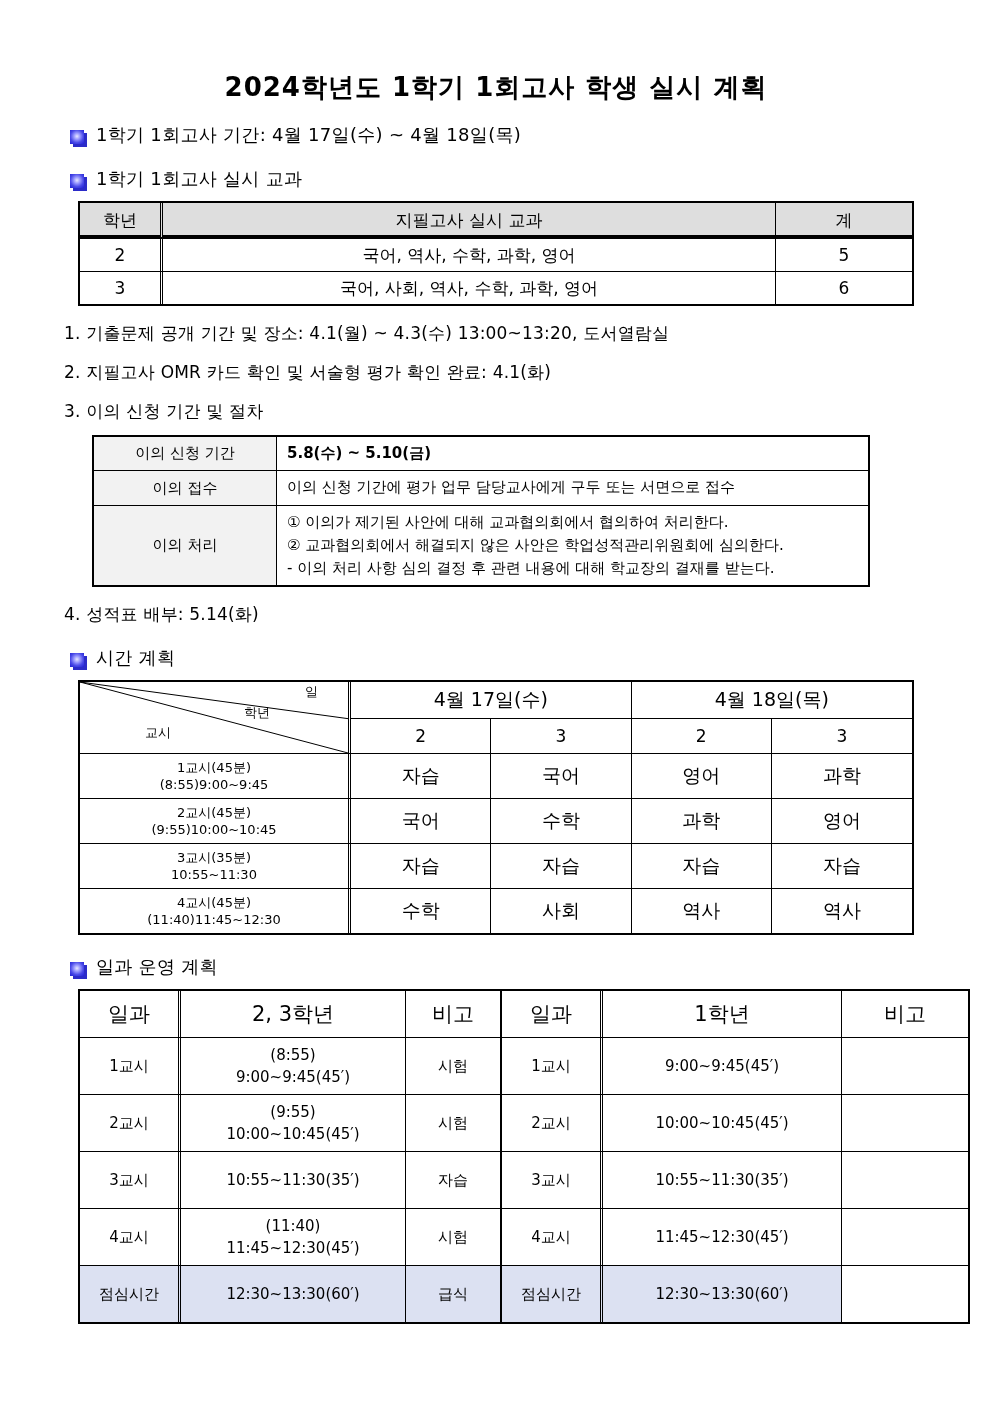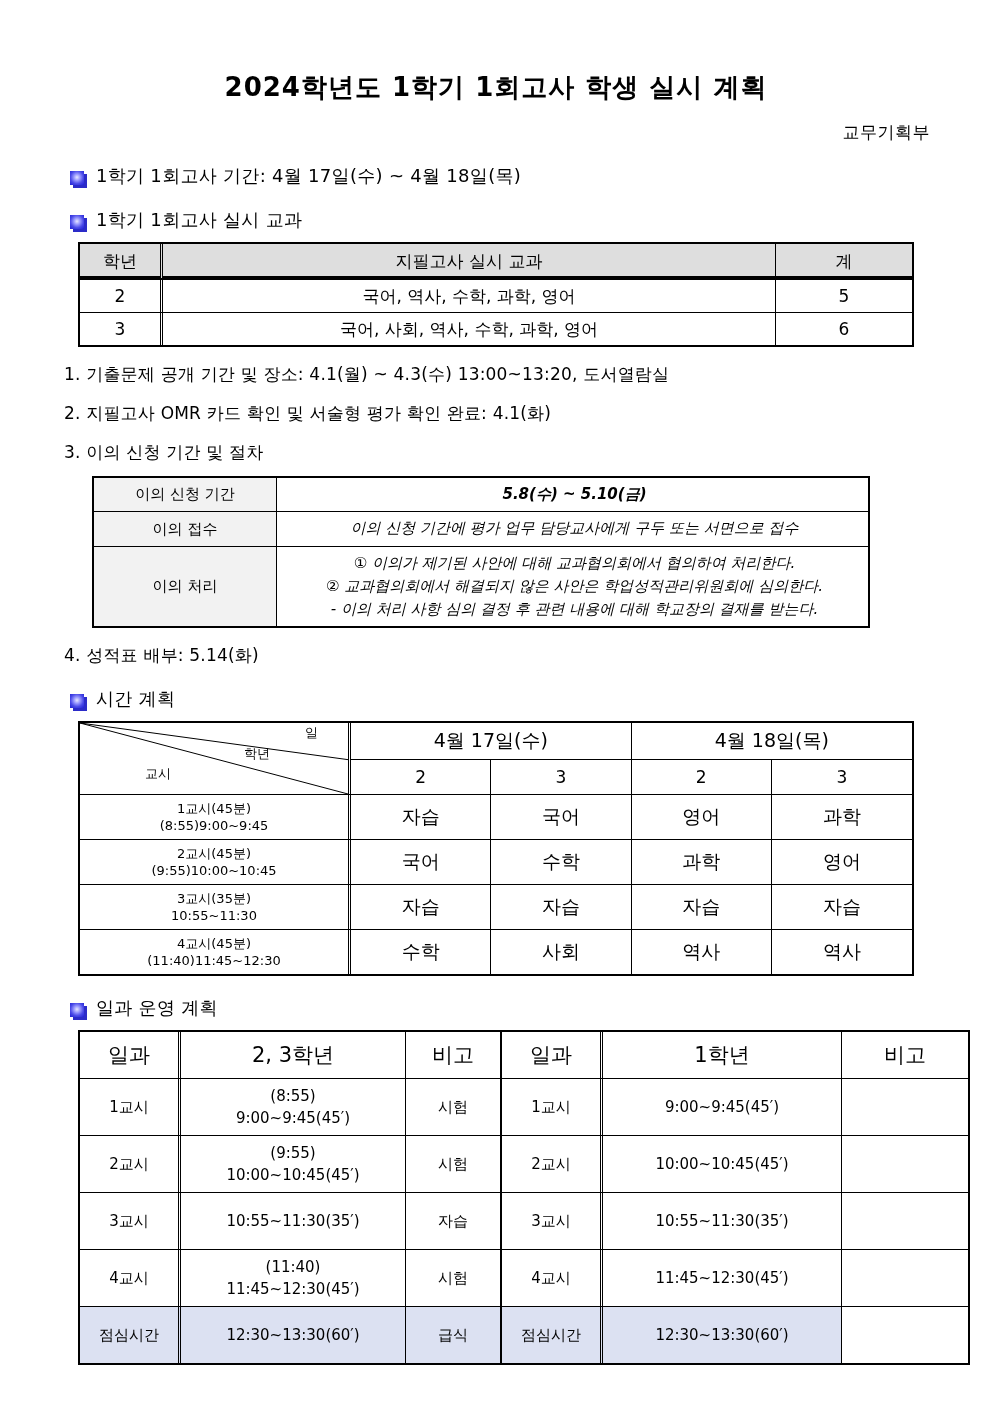--- a/index.html
+++ b/index.html
@@ -132,21 +132,21 @@
     font-size: 15px;
     padding: 5px 6px;
   }
   .tbl-obj tr:last-child td { border-bottom: none; }
   .tbl-obj .c-lab {
     width: 170px;
     background: #f2f2f2;
     border-right: 1px solid #000;
     text-align: center;
   }
-  .tbl-obj .c-val { text-align: center; padding-left: 10px; font-style: italic; }
+  .tbl-obj .c-val { text-align: left; padding-left: 10px; }
   .tbl-obj .bold  { font-weight: bold; }
   .tbl-obj .c-val div { line-height: 1.55; white-space: nowrap; }
 
   
   .tbl-time {
     width: 836px;
     margin-top: 10px;
     border: 2px solid #000;
     table-layout: fixed;
   }
@@ -207,21 +207,20 @@
   .tbl-daily .w6 { width: 118px; }
   .tbl-daily .hdr td { height: 42px; font-size: 21px; }
   .tbl-daily .lunch td.hl { background: #dce1f2; }
 </style>
 </head>
 <body>
 
 <div class="page">
 
   <h1 class="doc-title">2024학년도 1학기 1회고사 학생 실시 계획</h1>
-  <div class="dept-line">교무기획부</div>
 
   <div class="section-head">
     <span class="bullet-icon"></span>
     <span>1학기 1회고사 기간: 4월 17일(수) ~ 4월 18일(목)</span>
   </div>
 
   <div class="section-head">
     <span class="bullet-icon"></span>
     <span>1학기 1회고사 실시 교과</span>
   </div>

